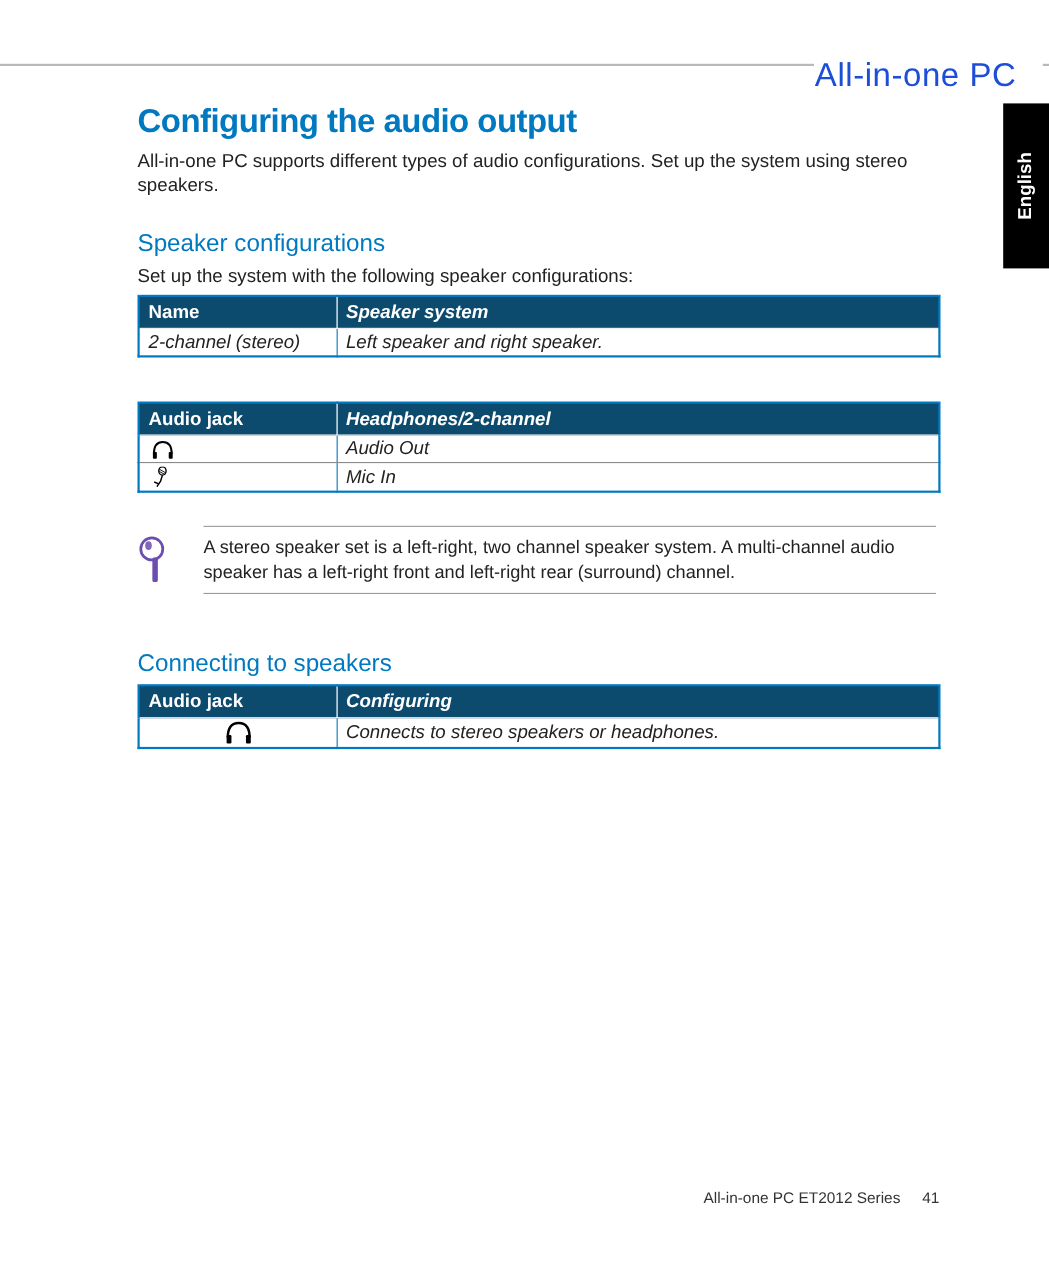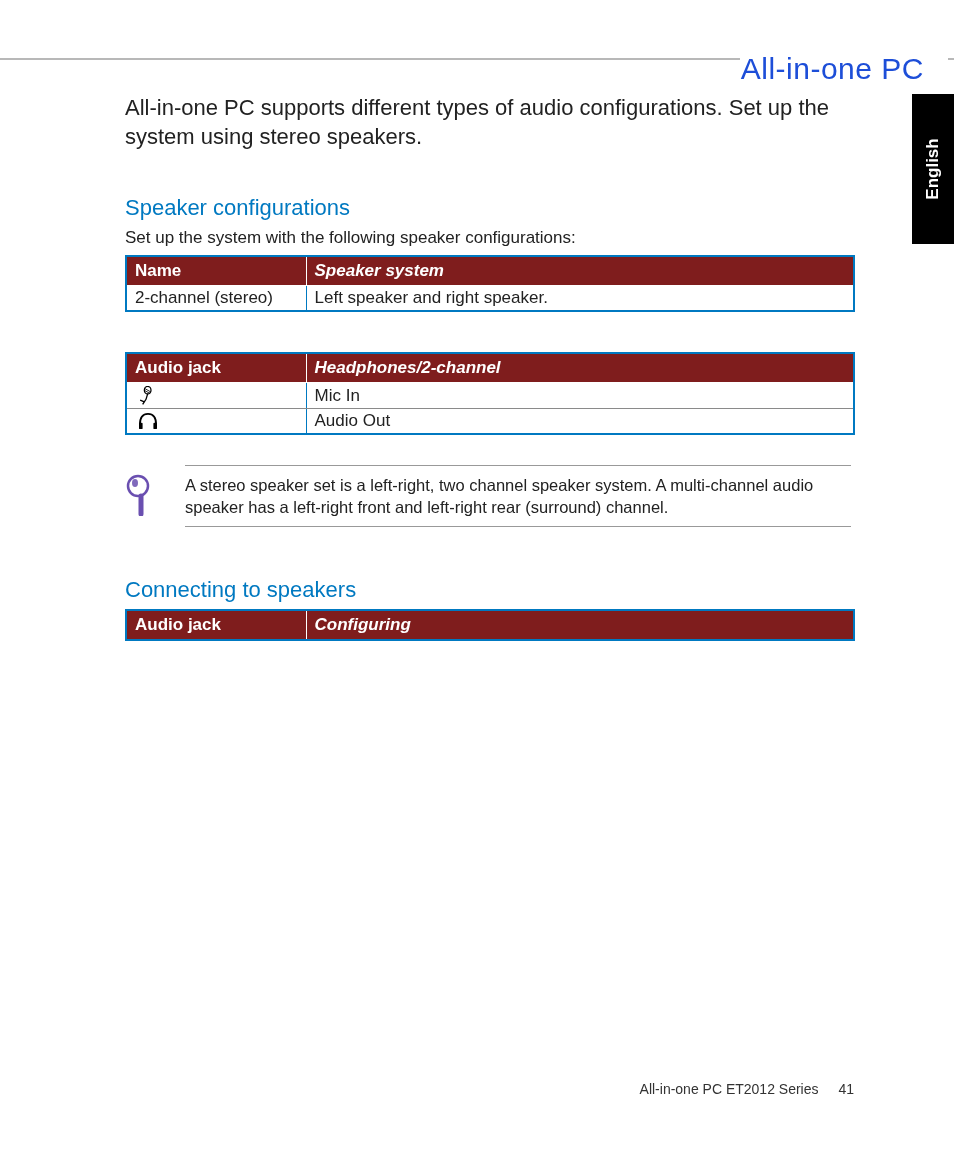--- a/index.html
+++ b/index.html
@@ -64,60 +64,61 @@
   }
   h1 {
     color: #0079c1;
     font-size: 30px;
     font-weight: 800;
     font-family: "Arial Black", "Arial", sans-serif;
     letter-spacing: -0.5px;
     margin-bottom: 8px;
   }
   .intro {
-    font-size: 22px;
+    font-size: 17px;
     line-height: 1.3;
-    margin-bottom: 44px;
+    margin-bottom: 28px;
   }
   h2 {
     color: #0079c1;
     font-size: 22px;
     font-weight: 400;
     margin-bottom: 6px;
   }
   .p {
     font-size: 17px;
     line-height: 1.3;
     margin-bottom: 6px;
   }
   table {
     width: 100%;
     border-collapse: collapse;
     margin-bottom: 40px;
     border: 2px solid #0079c1;
   }
   table.tight { margin-bottom: 30px; }
   th {
-    background: #7f1d1d;
+    background: #0c4a6e;
     color: #fff;
     text-align: left;
     font-size: 17px;
     font-weight: 700;
     padding: 4px 8px;
     border: 1px solid #fff;
   }
   th:first-child { border-left: 2px solid #0079c1; }
   th:last-child { border-right: 2px solid #0079c1; font-style: italic; }
   td {
     font-size: 17px;
     padding: 2px 8px;
     border-left: 1px solid #0079c1;
     border-right: 1px solid #0079c1;
     border-bottom: 1px solid #8a8a8a;
     vertical-align: middle;
+    font-style: italic;
   }
   tr:last-child td { border-bottom: none; }
   .col-narrow { width: 180px; }
   .icon-cell { text-align: left; padding-left: 10px; }
   .icon-cell.center { text-align: center; }
   .note-block {
     display: flex;
     align-items: center;
     gap: 20px;
     margin: 0 0 50px 0;
@@ -160,20 +161,21 @@
 <div class="top-rule"></div>
 <div class="top-brand">All-in-one PC</div>
 <div class="top-rule-right"></div>
 
 <div class="side-tab">
   <span>English</span>
 </div>
 
 <div class="content">
 
+  <h1>Configuring the audio output</h1>
   <p class="intro">All-in-one PC supports different types of audio configurations. Set up the system using stereo speakers.</p>
 
   <h2>Speaker configurations</h2>
   <p class="p">Set up the system with the following speaker configurations:</p>
 
   <table>
     <tbody>
         <tr>
       <th class="col-narrow">Name</th>
       <th>Speaker system</th>
@@ -183,43 +185,43 @@
       <td>Left speaker and right speaker.</td>
     </tr>
   </tbody>
     </table>
 
   <table class="tight">
     <tbody>
         <tr>
       <th class="col-narrow">Audio jack</th>
       <th>Headphones/2-channel</th>
+    </tr>
+    <tr>
+      <td class="icon-cell">
+        <svg class="jack-icon" viewBox="0 0 24 20">
+          <path d="M3 14 C3 6 6 2 12 2 C18 2 21 6 21 14" fill="none" stroke="#000" stroke-width="2"></path>
+          <rect x="2" y="12" width="4" height="7" rx="1" fill="#000"></rect>
+          <rect x="18" y="12" width="4" height="7" rx="1" fill="#000"></rect>
+        </svg>
+      </td>
+      <td>Audio Out</td>
     </tr>
     <tr>
       <td class="icon-cell">
         <svg class="mic-icon" viewBox="0 0 20 24">
           <ellipse cx="12" cy="5" rx="4" ry="4.5" fill="none" stroke="#000" stroke-width="1.5"></ellipse>
           <line x1="8.5" y1="3" x2="15.5" y2="7" stroke="#000" stroke-width="1"></line>
           <line x1="8.5" y1="5.5" x2="15" y2="9" stroke="#000" stroke-width="1"></line>
           <path d="M12 9.5 L10 16 L6 22" fill="none" stroke="#000" stroke-width="1.6"></path>
           <path d="M8 19 L3 17" fill="none" stroke="#000" stroke-width="1.6"></path>
         </svg>
       </td>
       <td>Mic In</td>
     </tr>
-    <tr>
-      <td class="icon-cell">
-        <svg class="jack-icon" viewBox="0 0 24 20">
-          <path d="M3 14 C3 6 6 2 12 2 C18 2 21 6 21 14" fill="none" stroke="#000" stroke-width="2"></path>
-          <rect x="2" y="12" width="4" height="7" rx="1" fill="#000"></rect>
-          <rect x="18" y="12" width="4" height="7" rx="1" fill="#000"></rect>
-        </svg>
-      </td>
-      <td>Audio Out</td>
-    </tr>
   </tbody>
     </table>
 
   <div class="note-block">
     <div class="note-icon">
       <svg viewBox="0 0 30 42">
         <circle cx="13" cy="12" r="10" fill="none" stroke="#6a4fb0" stroke-width="2.5"></circle>
         <ellipse cx="10" cy="9" rx="3" ry="4" fill="#6a4fb0" opacity="0.85"></ellipse>
         <path d="M16 22 L16 40" stroke="#6a4fb0" stroke-width="5" stroke-linecap="round"></path>
       </svg>
@@ -228,20 +230,30 @@
   </div>
 
   <h2>Connecting to speakers</h2>
 
   <table>
     <tbody>
         <tr>
       <th class="col-narrow">Audio jack</th>
       <th>Configuring</th>
     </tr>
+    <tr>
+      <td class="icon-cell center">
+        <svg class="jack-icon-lg" viewBox="0 0 24 20">
+          <path d="M3 14 C3 6 6 2 12 2 C18 2 21 6 21 14" fill="none" stroke="#000" stroke-width="2"></path>
+          <rect x="2" y="12" width="4" height="7" rx="1" fill="#000"></rect>
+          <rect x="18" y="12" width="4" height="7" rx="1" fill="#000"></rect>
+        </svg>
+      </td>
+      <td>Connects to stereo speakers or headphones.</td>
+    </tr>
   </tbody>
     </table>
 
 </div>
 
 <div class="footer">
   <span>All-in-one PC ET2012 Series</span>
   <span class="page-num">41</span>
 </div>
 

